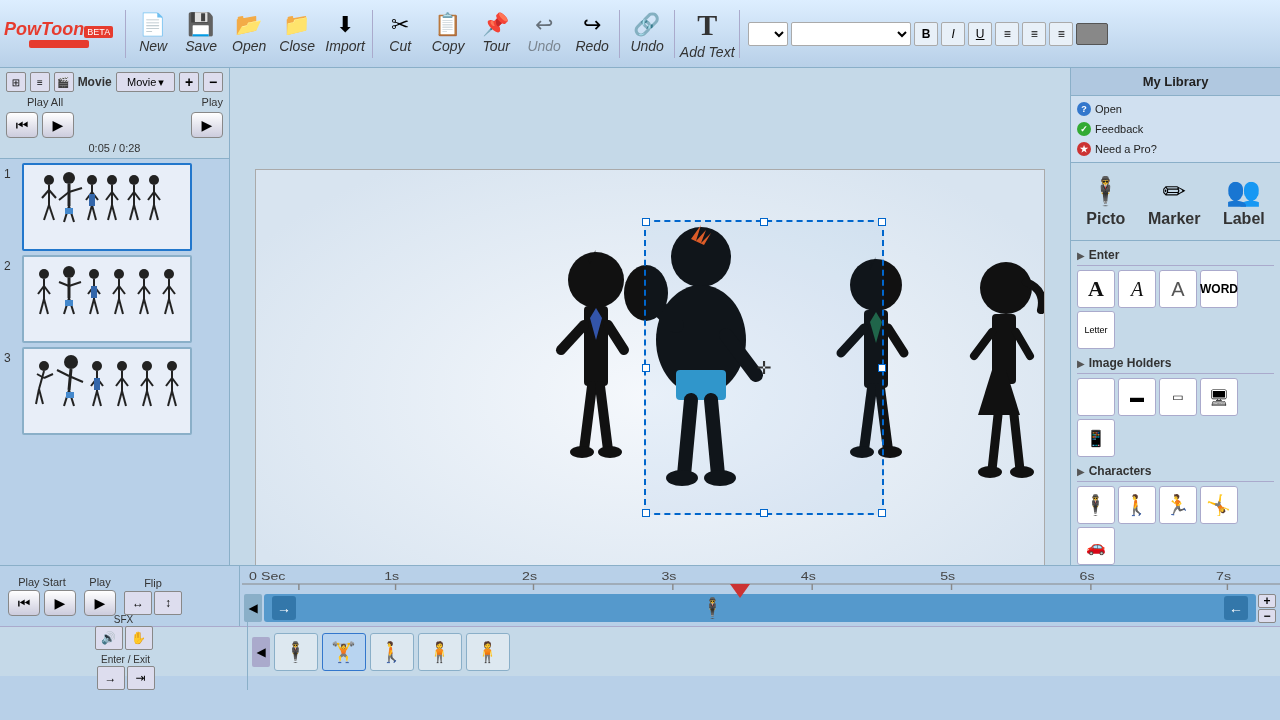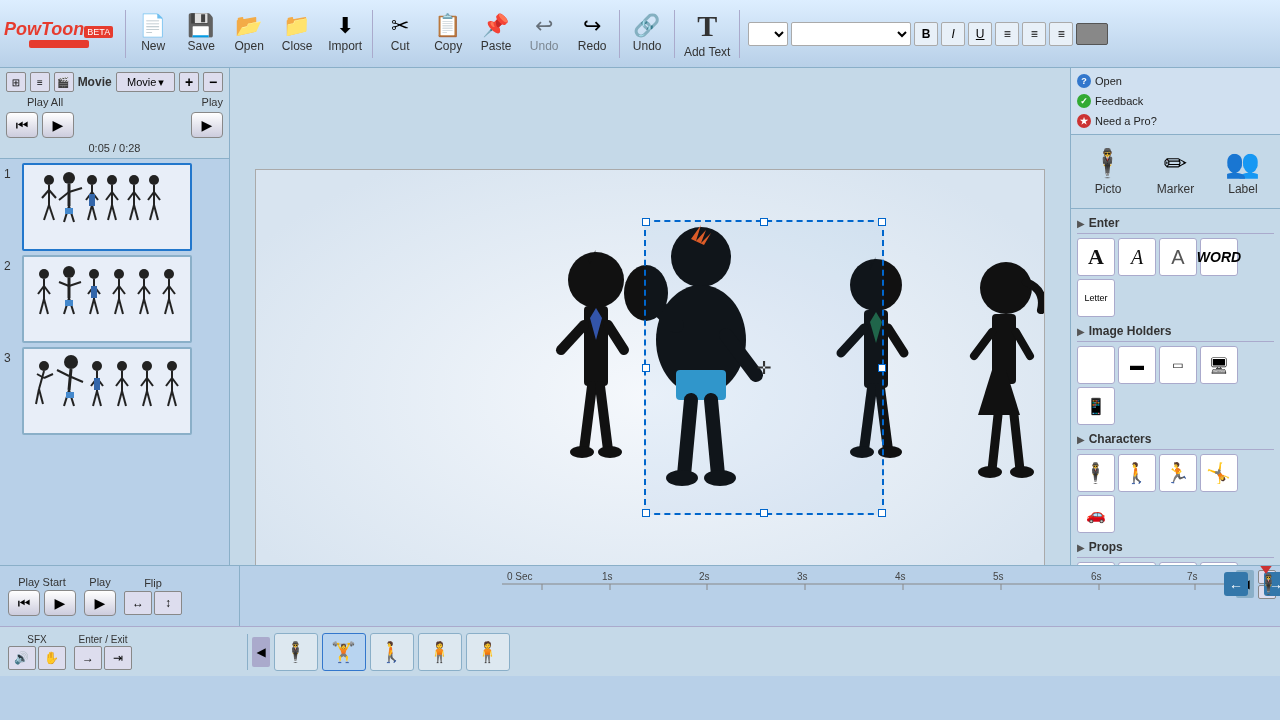--- a/index.html
+++ b/index.html
@@ -24,21 +24,21 @@
       font-size: 9px; background: #e63b2e; color: white;
       padding: 1px 3px; border-radius: 2px; align-self: flex-end;
     }
     .toolbar-btn {
       display: flex; flex-direction: column; align-items: center; justify-content: center;
       width: 46px; height: 56px; cursor: pointer;
       border: none; background: transparent;
       border-radius: 4px; gap: 2px;
     }
     .toolbar-icon { font-size: 22px; line-height: 1; }
-    .toolbar-label { font-size: 12px; color: #333; }
+    .toolbar-label { font-size: 14px; color: #333; font-style: italic; }
     .toolbar-divider { width: 1px; height: 48px; background: #aac; margin: 0 2px; }
 
     
     .text-format-bar {
       display: flex; align-items: center; gap: 3px; margin-left: 4px;
     }
     .fmt-btn {
       width: 24px; height: 24px; display: flex; align-items: center; justify-content: center;
       border: 1px solid #aaa; background: #e8f0f8; border-radius: 2px; cursor: pointer; font-size: 12px;
     }
@@ -160,21 +160,21 @@
       border-bottom: 1px solid #8aafc8; text-align: center;
     }
     .library-top-icons {
       display: flex; justify-content: space-around; padding: 8px 4px; border-bottom: 1px solid #8aafc8;
     }
     .lib-icon-btn {
       display: flex; flex-direction: column; align-items: center; gap: 2px; cursor: pointer;
       padding: 4px 8px; border-radius: 4px;
     }
     .lib-icon-img { font-size: 28px; }
-    .lib-icon-label { font-size: 12px; color: #333; }
+    .lib-icon-label { font-size: 16px; color: #333; font-weight: bold; }
 
     .help-bar {
       display: flex; flex-direction: column; gap: 2px; padding: 4px 6px; border-bottom: 1px solid #8aafc8;
       background: #d0e0f0;
     }
     .help-item {
       display: flex; align-items: center; gap: 4px; cursor: pointer; padding: 2px 0;
     }
     .help-dot { width: 14px; height: 14px; border-radius: 50%; display: flex; align-items: center; justify-content: center; font-size: 9px; font-weight: bold; color: white; }
     .help-dot.blue { background: #3377cc; }
@@ -273,21 +273,21 @@
   <button class="toolbar-btn">
     <span class="toolbar-icon">✂</span>
     <span class="toolbar-label">Cut</span>
   </button>
   <button class="toolbar-btn">
     <span class="toolbar-icon">📋</span>
     <span class="toolbar-label">Copy</span>
   </button>
   <button class="toolbar-btn">
     <span class="toolbar-icon">📌</span>
-    <span class="toolbar-label">Paste</span>
+    <span class="toolbar-label">Tour</span>
   </button>
   <button class="toolbar-btn" style="opacity:0.5;">
     <span class="toolbar-icon">↩</span>
     <span class="toolbar-label">Undo</span>
   </button>
   <button class="toolbar-btn">
     <span class="toolbar-icon">↪</span>
     <span class="toolbar-label">Redo</span>
   </button>
 
@@ -632,20 +632,21 @@
       </div>
 
       <div class="powtoon-watermark">
         <div class="watermark-text">CREATED USING</div>
         <div class="watermark-logo">PowToon</div>
       </div>
     </div>
   </div>
 
   <div id="right-panel">
+    <div class="my-library-header">My Library</div>
 
     <div class="help-bar">
       <div class="help-item">
         <div class="help-dot blue">?</div>
         <span class="help-text">Open</span>
       </div>
       <div class="help-item">
         <div class="help-dot green">✓</div>
         <span class="help-text">Feedback</span>
       </div>
@@ -673,21 +674,21 @@
     <div class="library-section">
 
       <div class="section-header">
         <span class="section-arrow">▶</span>
         <span class="section-title">Enter</span>
       </div>
       <div class="section-items">
         <div class="lib-item" style="font-size:22px;font-weight:bold;color:#111;font-family:serif;">A</div>
         <div class="lib-item" style="font-size:20px;font-style:italic;color:#111;font-family:serif;">A</div>
         <div class="lib-item" style="font-size:20px;color:#555;font-family:sans-serif;">A</div>
-        <div class="lib-item" style="font-size:14px;font-weight:bold;font-style:italic;">WORD</div>
+        <div class="lib-item" style="font-size:12px;font-weight:bold;">WORD</div>
         <div class="lib-item" style="font-size:9px;">Letter</div>
       </div>
 
       <div class="section-header">
         <span class="section-arrow">▶</span>
         <span class="section-title">Image Holders</span>
       </div>
       <div class="section-items">
         <div class="lib-item"></div>
         <div class="lib-item" style="font-size:14px;">▬</div>
@@ -760,21 +761,21 @@
       <div class="flip-section">
         <span class="flip-label">Flip</span>
         <div class="flip-btns">
           <div class="flip-btn">↔</div>
           <div class="flip-btn">↕</div>
         </div>
       </div>
 
     </div>
 
-    <div style="flex:1; position:relative; height:100%; display:flex; flex-direction:row; justify-content:flex-end; overflow:hidden;">
+    <div style="flex:1; position:relative; height:100%; display:flex; flex-direction:column; justify-content:flex-end; overflow:hidden;">
       <div style="position:relative; height:24px; padding-left:2px;">
         <svg width="100%" height="24" viewBox="0 0 730 24" preserveAspectRatio="none">
 
           <line x1="0" y1="18" x2="730" y2="18" stroke="#888" stroke-width="1"></line>
 
           <text x="5" y="14" font-size="10" fill="#444">0 Sec</text>
           <line x1="40" y1="18" x2="40" y2="24" stroke="#888" stroke-width="1"></line>
 
           <text x="100" y="14" font-size="10" fill="#444">1s</text>
           <line x1="108" y1="18" x2="108" y2="24" stroke="#888" stroke-width="1"></line>
@@ -817,21 +818,21 @@
         <div style="display:flex; flex-direction:column; gap:1px;">
           <div style="width:18px; height:14px; background:#dde; border:1px solid #888; border-radius:2px; cursor:pointer; display:flex; align-items:center; justify-content:center; font-size:12px; font-weight:bold;">+</div>
           <div style="width:18px; height:14px; background:#dde; border:1px solid #888; border-radius:2px; cursor:pointer; display:flex; align-items:center; justify-content:center; font-size:12px; font-weight:bold;">−</div>
         </div>
       </div>
     </div>
   </div>
 
   <div id="animation-strip" style="height:50px; background:#c5d9e8; display:flex; align-items:center; gap:4px; padding:0 8px; border-top:1px solid #aac;">
 
-    <div style="width:240px; display:flex; align-items:center; gap:4px; border-right:1px solid #8aafc8; padding-right:8px;">
+    <div style="width:240px; display:flex; align-items:center; gap:4px; border-right:1px solid #8aafc8; padding-right:8px;flex-direction:column;">
       <div style="display:flex;flex-direction:column;align-items:center;gap:1px;">
         <span style="font-size:10px;color:#333;">SFX</span>
         <div style="display:flex;gap:2px;">
           <div style="width:28px;height:24px;border:1px solid #888;background:#dde;border-radius:2px;cursor:pointer;display:flex;align-items:center;justify-content:center;font-size:12px;">🔊</div>
           <div style="width:28px;height:24px;border:1px solid #888;background:#dde;border-radius:2px;cursor:pointer;display:flex;align-items:center;justify-content:center;font-size:12px;">✋</div>
         </div>
       </div>
       <div style="display:flex;flex-direction:column;align-items:center;gap:1px;margin-left:4px;">
         <span style="font-size:10px;color:#333;">Enter / Exit</span>
         <div style="display:flex;gap:2px;">

